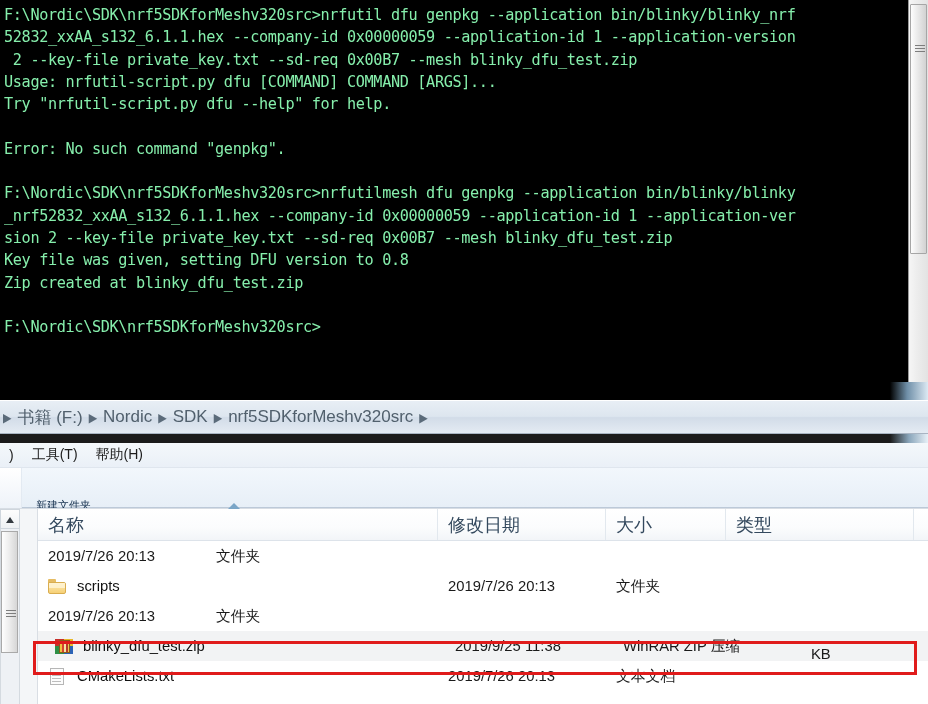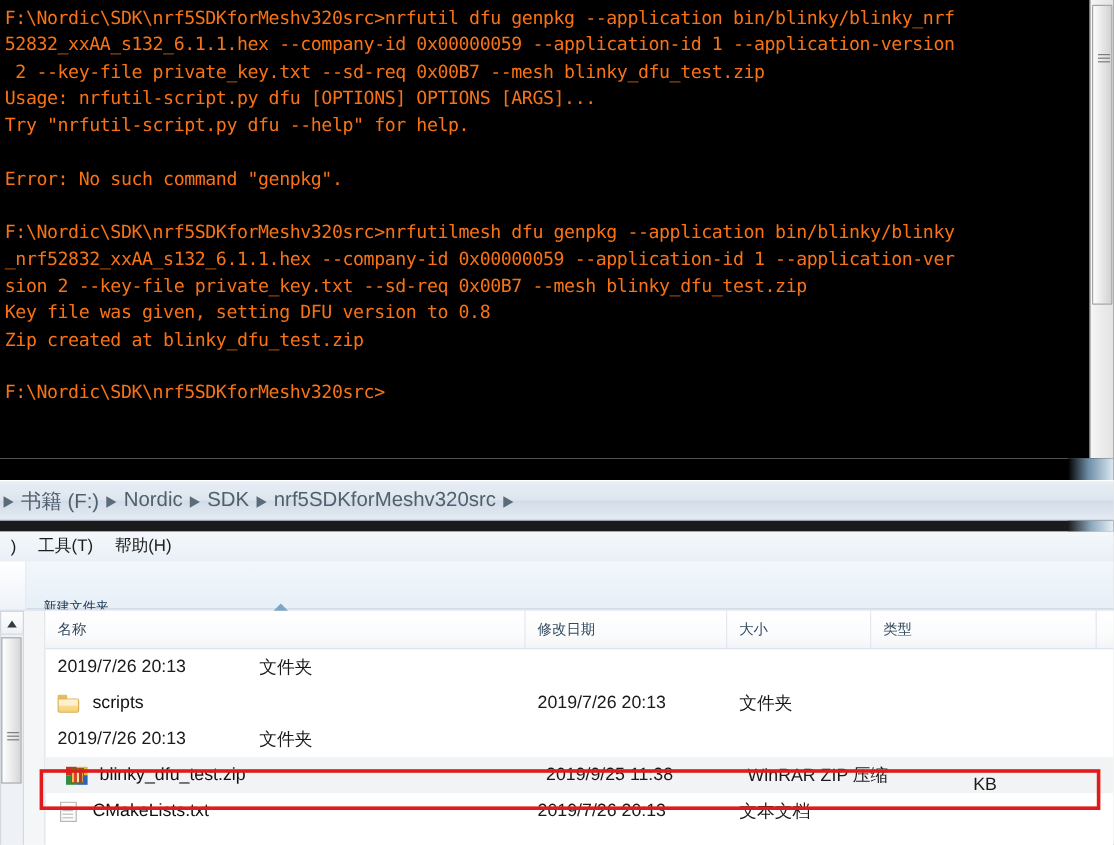--- a/index.html
+++ b/index.html
@@ -16,21 +16,21 @@
     position: absolute; left: 0; top: 0; width: 928px; height: 382px;
     background: #000000;
     overflow: hidden;
   }
   .console-body {
     position: absolute; left: 0; top: 0; width: 908px; height: 382px;
     background: #000000;
     padding: 4px 0 0 4px;
   }
   .console-line {
-    color: #f97316;
+    color: #86efac;
     font-family: "DejaVu Sans Mono", "Liberation Mono", monospace;
     font-size: 15.2px;
     line-height: 22.3px;
     white-space: pre;
     letter-spacing: -0.35px;
     height: 22.3px;
   }
   .console-line.blank { color: transparent; }
 
   
@@ -181,21 +181,21 @@
     background: #ffffff;
   }
   .thead {
     position: relative; height: 32px;
     background: linear-gradient(to bottom,#ffffff 0%,#fbfcfd 60%,#f2f5f8 100%);
     border-bottom: 1px solid #dde3ea;
     display: flex;
   }
   .th {
     position: relative;
-    font-size: 12px; color: #34495e;
+    font-size: 18px; color: #34495e;
     display: flex; align-items: center;
     padding-left: 10px;
     border-right: 1px solid #e2e8ee;
     white-space: nowrap;
   }
   .th.c-name { width: 400px; }
   .th.c-date { width: 168px; }
   .th.c-type { width: 188px; }
   .th.c-size { width: 120px; border-right: 1px solid #e2e8ee; }
   .th .sort-arrow {
@@ -264,21 +264,21 @@
 </head>
 <body>
 
 <div id="root">
 
   <div class="console-window">
     <div class="console-body" id="console-body">
         <div class="console-line">F:\Nordic\SDK\nrf5SDKforMeshv320src&gt;nrfutil dfu genpkg --application bin/blinky/blinky_nrf</div>
         <div class="console-line">52832_xxAA_s132_6.1.1.hex --company-id 0x00000059 --application-id 1 --application-version</div>
         <div class="console-line"> 2 --key-file private_key.txt --sd-req 0x00B7 --mesh blinky_dfu_test.zip</div>
-        <div class="console-line">Usage: nrfutil-script.py dfu [OPTIONS] OPTIONS [ARGS]...</div>
+        <div class="console-line">Usage: nrfutil-script.py dfu [COMMAND] COMMAND [ARGS]...</div>
         <div class="console-line">Try "nrfutil-script.py dfu --help" for help.</div>
         <div class="console-line blank">&nbsp;</div>
         <div class="console-line">Error: No such command "genpkg".</div>
         <div class="console-line blank">&nbsp;</div>
         <div class="console-line">F:\Nordic\SDK\nrf5SDKforMeshv320src&gt;nrfutilmesh dfu genpkg --application bin/blinky/blinky</div>
         <div class="console-line">_nrf52832_xxAA_s132_6.1.1.hex --company-id 0x00000059 --application-id 1 --application-ver</div>
         <div class="console-line">sion 2 --key-file private_key.txt --sd-req 0x00B7 --mesh blinky_dfu_test.zip</div>
         <div class="console-line">Key file was given, setting DFU version to 0.8</div>
         <div class="console-line">Zip created at blinky_dfu_test.zip</div>
         <div class="console-line blank">&nbsp;</div>

